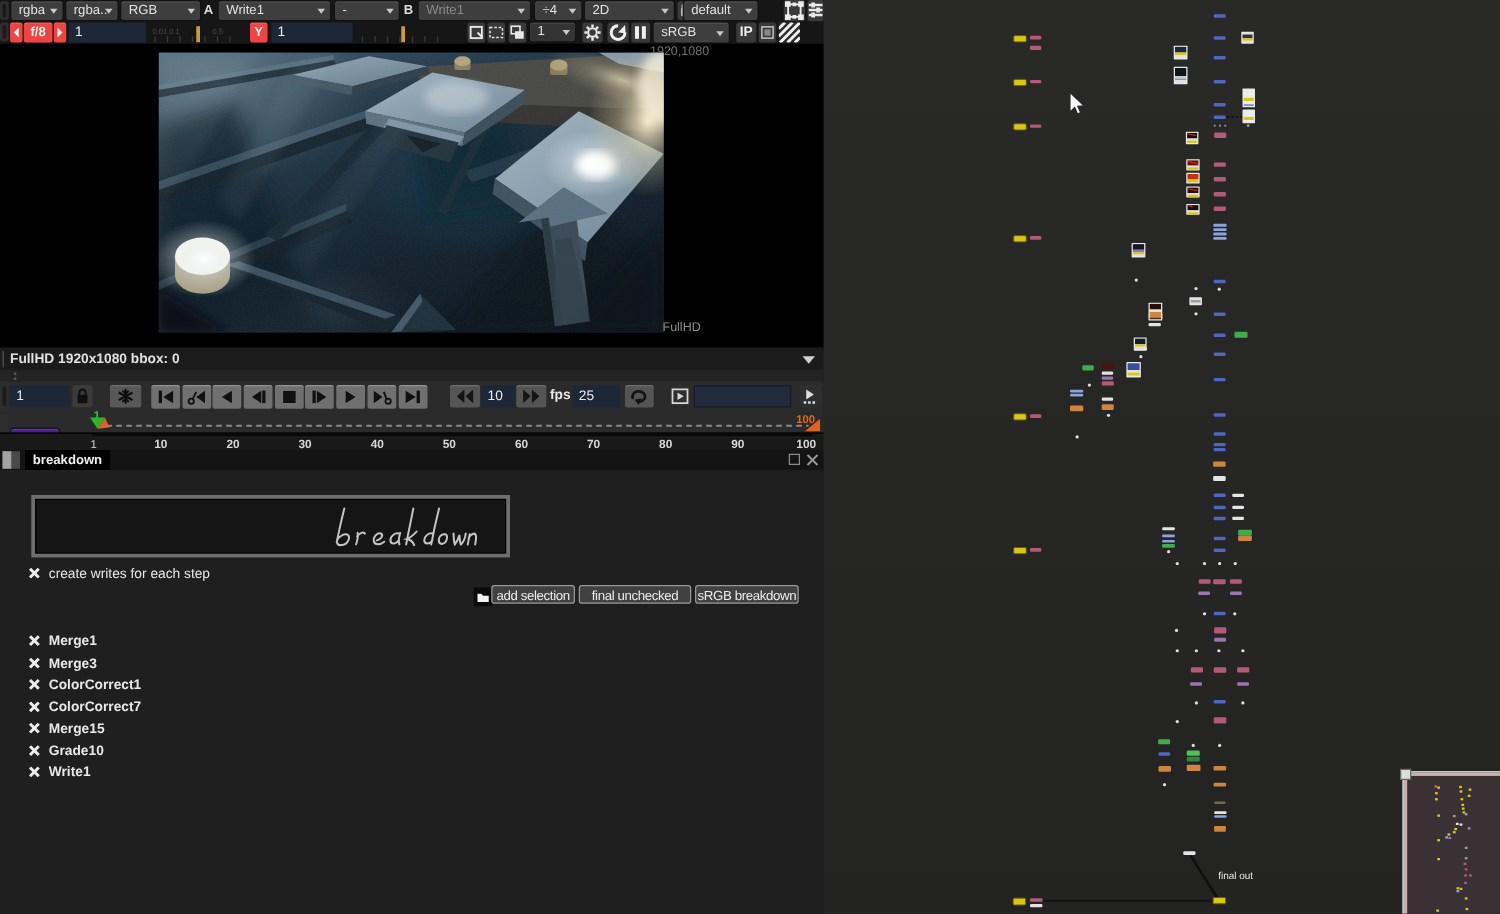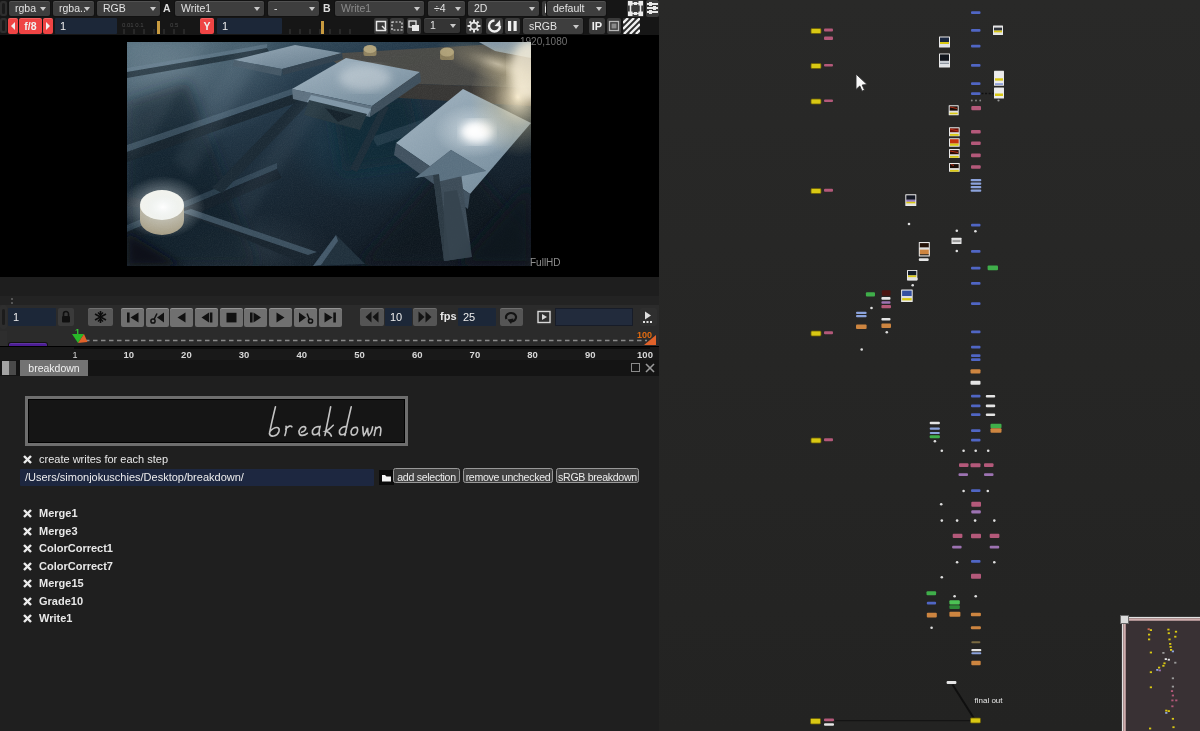--- a/index.html
+++ b/index.html
@@ -270,20 +270,25 @@
   <rect width="404" height="224" fill="#fff" filter="url(#grain)" opacity="0.08"></rect>
   <polygon points="0,190 55,224 0,224" fill="#0a1017" opacity="0.85" filter="url(#blur4)"></polygon>
   <polygon points="404,140 404,224 330,224" fill="#0e161f" opacity="0.7" filter="url(#blur7)"></polygon>
   <polygon points="317,150 330,148 345,215 317,219" fill="#35434e" opacity="0.85"></polygon>
 </svg>
 
     </div>
     <div class="abs" style="left:530px;top:222px;color:#8f8f8f;font-size:10px">FullHD</div>
   </div>
 
+  <div class="abs" style="left:0;top:277px;width:659px;height:19px;background:#1b1b1b;border-top:1px solid #000">
+    <div class="abs" style="left:2px;top:3px;width:1px;height:13px;background:#555"></div>
+    <div class="abs" style="left:8px;top:3px;color:#e0e0e0;font-size:11px;font-weight:bold">FullHD 1920x1080 bbox: 0</div>
+    <div class="abs" style="left:642px;top:7px;border-left:5px solid transparent;border-right:5px solid transparent;border-top:6px solid #d0d0d0"></div>
+  </div>
 
   <div class="abs" style="left:0;top:296px;width:659px;height:9px;background:#232323">
     <div class="abs" style="left:11px;top:2px;width:2px;height:2px;background:#555"></div>
     <div class="abs" style="left:11px;top:6px;width:2px;height:2px;background:#555"></div>
   </div>
 
   <div class="abs" style="left:0;top:305px;width:659px;height:55px;background:#2b2b2b">
     <div class="abs" style="left:0;top:0;width:7px;height:24px;background:#2e2e2e;border-radius:2px">
         <div class="abs" style="left:2px;top:4px;width:3px;height:16px;background:#1c1c1c;border-radius:2px"></div>
       </div>
@@ -399,21 +404,21 @@
       <text x="532.6" y="11" font-size="9.5" fill="#d8d8d8" text-anchor="middle" font-weight="bold">80</text>
       <text x="590.3" y="11" font-size="9.5" fill="#d8d8d8" text-anchor="middle" font-weight="bold">90</text>
       <text x="645" y="11" font-size="9.5" fill="#d8d8d8" text-anchor="middle" font-weight="bold">100</text>
     </svg>
   </div>
 
   <div class="abs" style="left:0;top:360px;width:659px;height:16px;background:#141414">
     <div class="abs" style="left:2px;top:1px;width:14px;height:14px;background:#4a4a4a">
         <div class="abs" style="left:0;top:0;width:7px;height:14px;background:#a2a2a2"></div>
       </div>
-    <div class="abs" style="left:20px;top:0;width:68px;height:16px;background:#737373;color:#f0f0f0;font-size:10.5px;font-weight:normal;text-align:center;line-height:16px">breakdown</div>
+    <div class="abs" style="left:20px;top:0;width:68px;height:16px;background:#000000;color:#f0f0f0;font-size:10.5px;font-weight:bold;text-align:center;line-height:16px">breakdown</div>
     <div class="abs" style="left:631px;top:3px;width:9px;height:9px;border:1.5px solid #8a8a8a"></div>
     <svg class="abs" style="left:645px;top:3px" width="10" height="10">
         <g stroke="#9a9a9a" stroke-width="1.6">
           <line x1="1" y1="1" x2="9" y2="9"></line>
           <line x1="9" y1="1" x2="1" y2="9"></line>
         </g>
       </svg>
   </div>
 
   <div class="abs" style="left:0;top:376px;width:659px;height:355px;background:#1f1f1f">
@@ -431,26 +436,25 @@
           <path d="M202,44 C202,50 201,56 201,59 M201,49 C204,44 209,41 211,45 C213,48 212,55 212,59"></path>
         </g>
       </svg>
     </div>
     <div class="ck" style="left:23px;top:77px"><svg width="9" height="9" style="vertical-align:-1px">
           <g stroke="#ececec" stroke-width="2.4">
             <line x1="1" y1="1" x2="8" y2="8"></line>
             <line x1="8" y1="1" x2="1" y2="8"></line>
           </g>
         </svg><span style="margin-left:7px;font-weight:normal;font-size:11px">create writes for each step</span></div>
-    <div class="inp" style="left:20px;top:93px;width:354px;height:17px;line-height:17px;background:#1d2740">/Users/simonjokuschies/Desktop/breakdown/</div>
     <div class="abs" style="left:379px;top:94px;width:15px;height:15px;background:#0a0a0a"><svg width="15" height="15">
           <path d="M3,11.5 L3,5 L6,5 L7.5,6.5 L12,6.5 L12,11.5 Z" fill="#f2f2f2"></path>
         </svg></div>
     <div class="btn2" style="left:393px;top:92px;width:67px">add selection</div>
-    <div class="btn2" style="left:463px;top:92px;width:90px">remove unchecked</div>
+    <div class="btn2" style="left:463px;top:92px;width:90px">final unchecked</div>
     <div class="btn2" style="left:556px;top:92px;width:83px">sRGB breakdown</div>
     <div class="ck" style="left:23px;top:131px"><svg width="9" height="9" style="vertical-align:-1px">
           <g stroke="#ececec" stroke-width="2.4">
             <line x1="1" y1="1" x2="8" y2="8"></line>
             <line x1="8" y1="1" x2="1" y2="8"></line>
           </g>
         </svg><span style="margin-left:7px;font-size:11px">Merge1</span></div>
     <div class="ck" style="left:23px;top:149px"><svg width="9" height="9" style="vertical-align:-1px">
           <g stroke="#ececec" stroke-width="2.4">
             <line x1="1" y1="1" x2="8" y2="8"></line>

